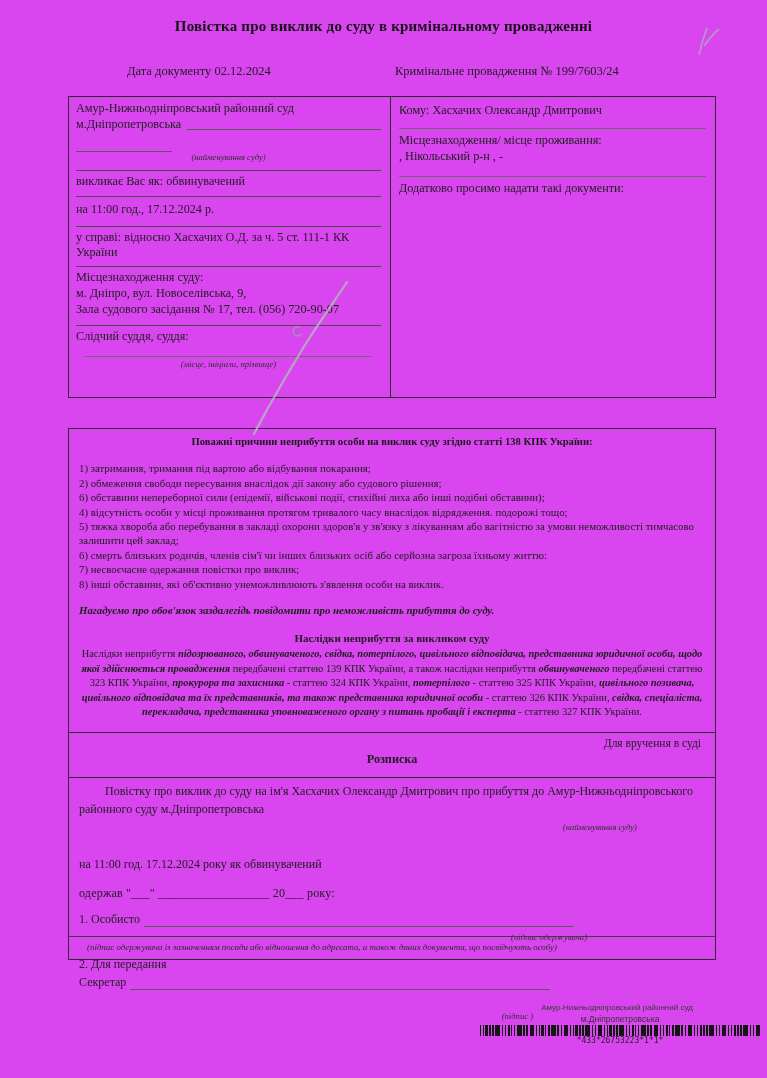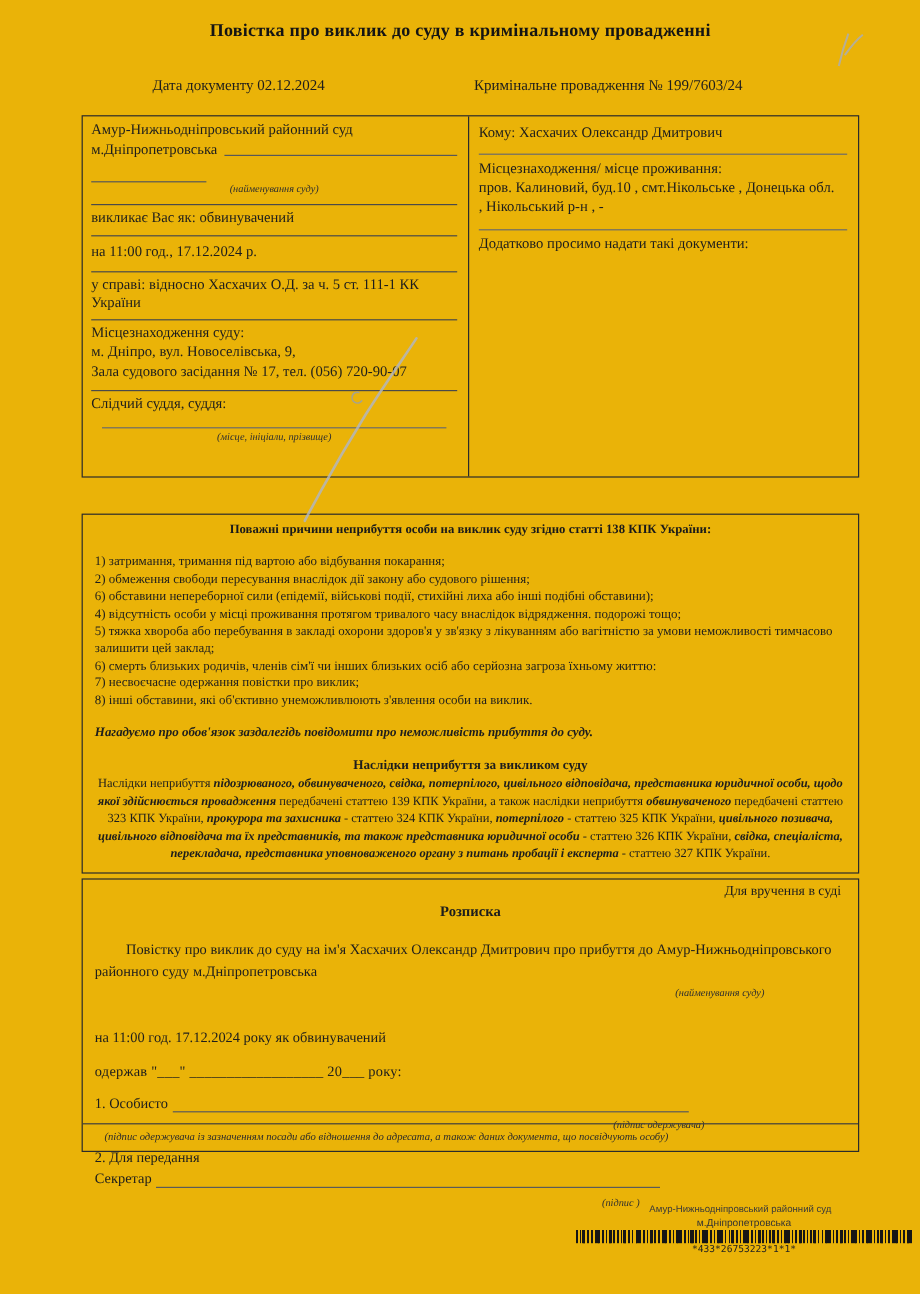--- a/index.html
+++ b/index.html
@@ -1,19 +1,19 @@
 <!DOCTYPE html>
 <html><head>
 <meta charset="utf-8">
 <style>
   html,body{margin:0;padding:0;background:#e9e9e7;}
   .page{
     position:relative;
     width:767px;height:1078px;
-    background:#eab308;
+    background:#d946ef;
     font-family:"Liberation Serif", serif;
     color:#1d1d1d;
     overflow:hidden;
   }
   .doc-title{
     position:absolute;top:18px;left:0;right:0;
     text-align:center;font-weight:bold;font-size:15px;
     letter-spacing:.2px;color:#141414;
   }
   .meta-row{position:absolute;top:64px;left:0;right:0;font-size:12.5px;}
@@ -33,21 +33,21 @@
   .rule-soft{border-top:1px solid #6b6b6b;height:0;}
   .flexline{display:flex;align-items:flex-end;}
   .fill-line{flex:1;border-bottom:1px solid #585858;margin-left:6px;transform:translateY(-3px);}
   .short-line{width:96px;border-bottom:1px solid #585858;height:12px;margin-top:6px;}
   .caption{font-style:italic;font-size:8.6px;color:#2e2e2e;}
   .caption-center{text-align:center;}
   .judge-name{font-size:13px;letter-spacing:.6px;margin-top:2px;}
 
   
   .notice-box{
-    position:absolute;left:68px;top:428px;width:648px;height:300px;
+    position:absolute;left:68px;top:428px;width:648px;height:350px;
     border:1.6px solid #2b2b2b;box-sizing:border-box;
     padding:6px 10px 4px 10px;font-size:10.8px;line-height:1.34;
   }
   .notice-heading{text-align:center;font-weight:bold;font-size:10.6px;margin-bottom:12px;color:#1a1a1a;}
   .reason{margin:0;}
   .reminder{font-weight:bold;font-style:italic;margin-top:12px;}
   .cons-heading{text-align:center;font-weight:bold;margin-top:13px;font-size:11px;}
   .cons-par{text-align:center;font-size:10.4px;line-height:1.38;margin-top:2px;}
   .seg-bi{font-style:italic;font-weight:bold;}
 
@@ -61,21 +61,21 @@
   .receipt-heading{text-align:center;font-weight:bold;font-size:12.2px;margin-top:-1px;}
   .receipt-body{margin-top:15px;text-indent:26px;line-height:1.5;}
   .receipt-court-caption{width:fit-content;margin-left:auto;margin-right:68px;margin-top:4px;}
   .receipt-datetime{margin-top:22px;}
   .receipt-received{margin-top:13px;letter-spacing:.2px;}
   .blankrow{display:flex;align-items:flex-end;margin-top:10px;}
   .blank-line{border-bottom:1px solid #5a5a5a;height:13px;margin-left:4px;}
   .bl-personally{width:430px;}
   .bl-secretary{width:420px;}
   .sign-caption-1{width:fit-content;margin-left:auto;margin-right:118px;margin-top:5px;}
-  .sign-caption-2{width:fit-content;margin-left:auto;margin-right:172px;margin-top:7px;text-align:right;}
+  .sign-caption-2{width:fit-content;margin-left:auto;margin-right:172px;margin-top:21px;text-align:right;}
   .transfer-label{margin-top:12px;}
   .receipt-bottom{position:absolute;left:0;right:0;bottom:0;}
   .receipt-bottom .rule{border-top:1.1px solid #3f3f3f;}
   .bottom-caption{font-size:8.9px;font-style:italic;padding:4px 6px 6px 18px;color:#2b2b2b;}
 
   
   .footer{position:absolute;right:7px;top:1003px;width:280px;font-family:"Liberation Sans", sans-serif;}
   .footer-court{font-size:8px;text-align:center;color:#3a3a3a;padding-right:6px;}
   .footer-city{font-size:8.5px;text-align:center;color:#333;margin-top:2px;}
   .barcode{
@@ -127,21 +127,20 @@
       </div>
       <div class="rule-soft" style="width:94%;margin:0 auto;"></div>
       <div class="caption caption-center" style="margin-top:2px;">(місце, ініціали, прізвище)</div>
     </div>
 
     <div class="cell cell-right">
       <div>Кому: Хасхачих Олександр Дмитрович</div>
       <div class="rule-soft" style="margin-top:9px;"></div>
       <div style="padding-top:4px;">
         <div>Місцезнаходження/ місце проживання:</div>
-        <div>пров. Калиновий, буд.10  ,  смт.Нікольське ,  Донецька обл.</div>
         <div> ,  Нікольський р-н ,  -</div>
       </div>
       <div class="rule-soft" style="margin-top:11px;"></div>
       <div style="padding-top:4px;">Додатково просимо надати такі документи:</div>
     </div>
   </div>
 
   <div class="notice-box">
     <div class="notice-heading">Поважні причини неприбуття особи на виклик суду згідно статті 138 КПК України:</div>
     <div class="reason">1) затримання, тримання під вартою або відбування покарання;</div>

